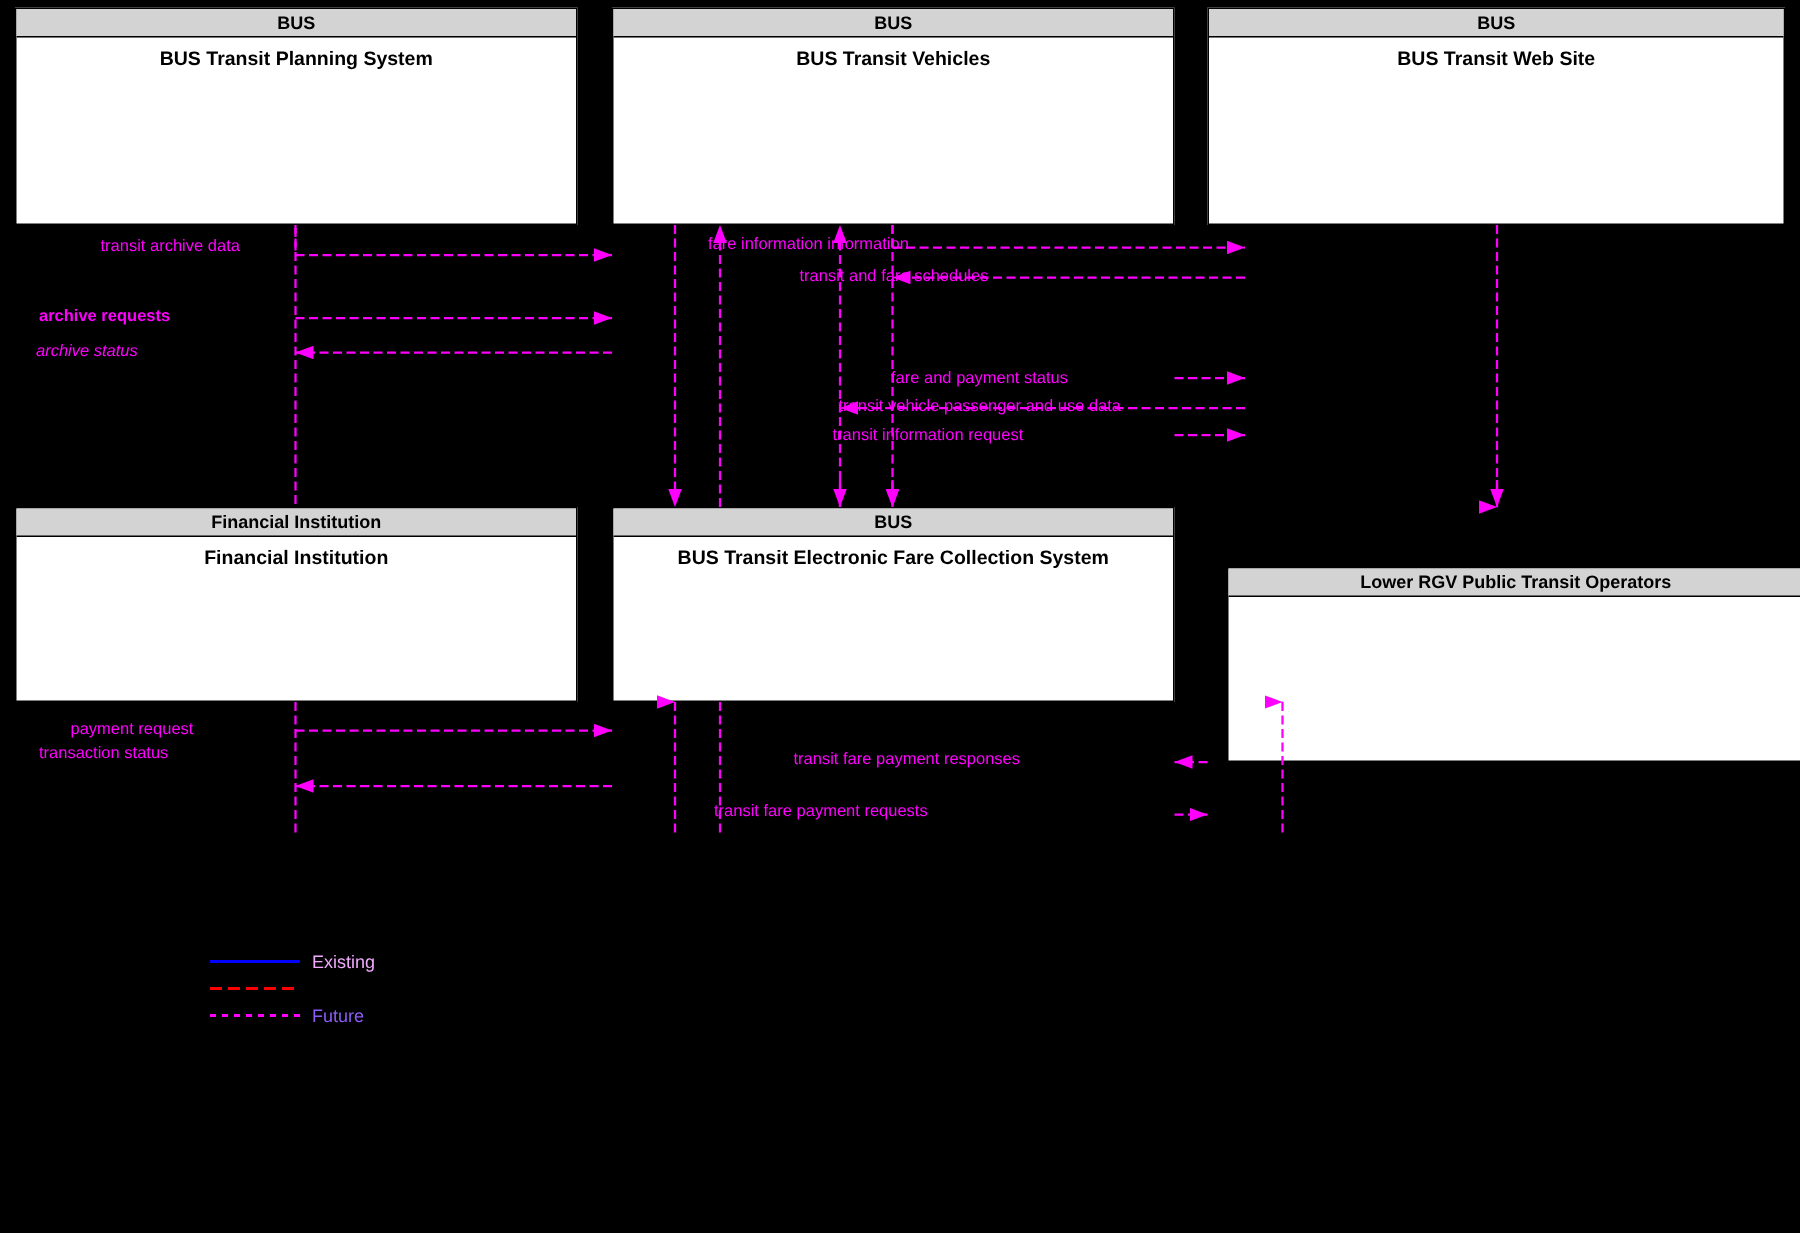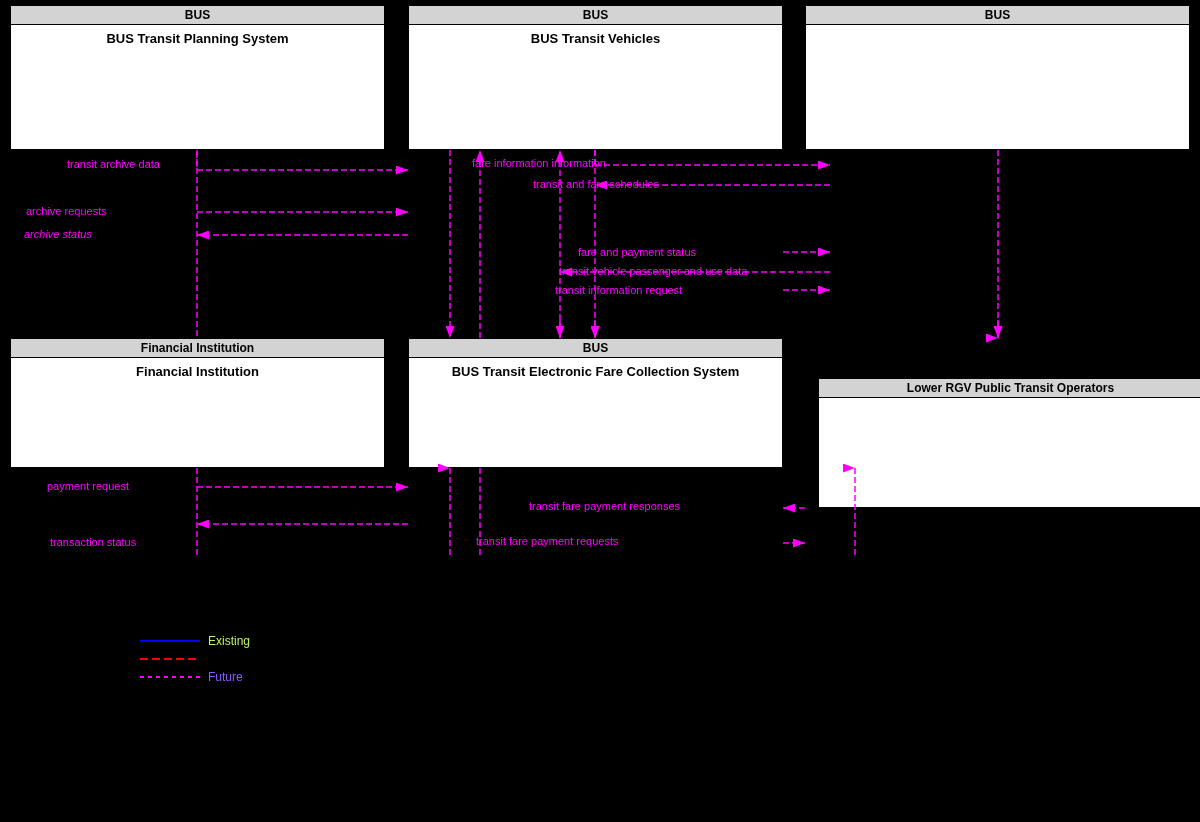--- a/index.html
+++ b/index.html
@@ -85,20 +85,21 @@
     <div class="box-title">BUS Transit Planning System</div>
   </div>
 
   <div class="box" style="left:408px;top:5px;width:375px;height:145px;">
     <div class="box-header">BUS</div>
     <div class="box-title">BUS Transit Vehicles</div>
   </div>
 
   <div class="box" style="left:805px;top:5px;width:385px;height:145px;">
     <div class="box-header">BUS</div>
+    <div class="box-title">BUS Transit Web Site</div>
   </div>
 
   <div class="box" style="left:10px;top:338px;width:375px;height:130px;">
     <div class="box-header">Financial Institution</div>
     <div class="box-title">Financial Institution</div>
   </div>
 
   <div class="box" style="left:408px;top:338px;width:375px;height:130px;">
     <div class="box-header">BUS</div>
     <div class="box-title">BUS Transit Electronic Fare Collection System</div>
@@ -167,38 +168,38 @@
 
     <line x1="998" y1="320" x2="998" y2="338" stroke="#ff00ff" stroke-width="1.5" marker-end="url(#arrowhead-magenta)"></line>
 
     <line x1="450" y1="468" x2="450" y2="555" stroke="#ff00ff" stroke-width="1.5" stroke-dasharray="6,3"></line>
     <line x1="480" y1="468" x2="480" y2="555" stroke="#ff00ff" stroke-width="1.5" stroke-dasharray="6,3"></line>
 
     <line x1="450" y1="468" x2="450" y2="468" stroke="#ff00ff" stroke-width="1.5" marker-end="url(#arrowhead-magenta)"></line>
   </svg>
 
   <div class="arrow-label" style="left:67px;top:158px;">transit archive data</div>
-  <div class="arrow-label" style="left:26px;top:205px;">archive requests</div>
+  <div class="arrow-label" style="left:26px;top:205px;font-weight:bold;">archive requests</div>
   <div class="arrow-label" style="left:24px;top:228px;font-style:italic;">archive status</div>
   <div class="arrow-label" style="left:472px;top:157px;">fare information information</div>
   <div class="arrow-label" style="left:533px;top:178px;">transit and fare schedules</div>
-  <div class="arrow-label" style="left:578px;top:246px;">fare and payment status</div>
+  <div class="arrow-label" style="left:594px;top:246px;">fare and payment status</div>
   <div class="arrow-label" style="left:559px;top:265px;">transit vehicle passenger and use data</div>
   <div class="arrow-label" style="left:555px;top:284px;">transit information request</div>
   <div class="arrow-label" style="left:47px;top:480px;">payment request</div>
-  <div class="arrow-label" style="left:26px;top:536px;margin-left:24px;">transaction status</div>
+  <div class="arrow-label" style="left:26px;top:496px;">transaction status</div>
   <div class="arrow-label" style="left:497px;top:500px;padding-left:32px;">transit fare payment responses</div>
   <div class="arrow-label" style="left:476px;top:535px;">transit fare payment requests</div>
 
   <div class="legend" style="position:absolute;bottom:50px;left:140px;">
     <div class="legend-item">
       <svg width="60" height="8" style="margin-right:8px;">
         <line x1="0" y1="4" x2="60" y2="4" stroke="#0000ff" stroke-width="2"></line>
       </svg>
-      <span style="color:#bef264;font-size:12px;">Existing</span>
+      <span style="color:#f0abfc;font-size:12px;">Existing</span>
     </div>
     <div class="legend-item">
       <svg width="60" height="8" style="margin-right:8px;">
         <line x1="0" y1="4" x2="60" y2="4" stroke="#ff0000" stroke-width="2" stroke-dasharray="8,4"></line>
       </svg>
       <span style="color:#000;font-size:12px;">Planned</span>
     </div>
     <div class="legend-item">
       <svg width="60" height="8" style="margin-right:8px;">
         <line x1="0" y1="4" x2="60" y2="4" stroke="#ff00ff" stroke-width="2" stroke-dasharray="4,4"></line>

